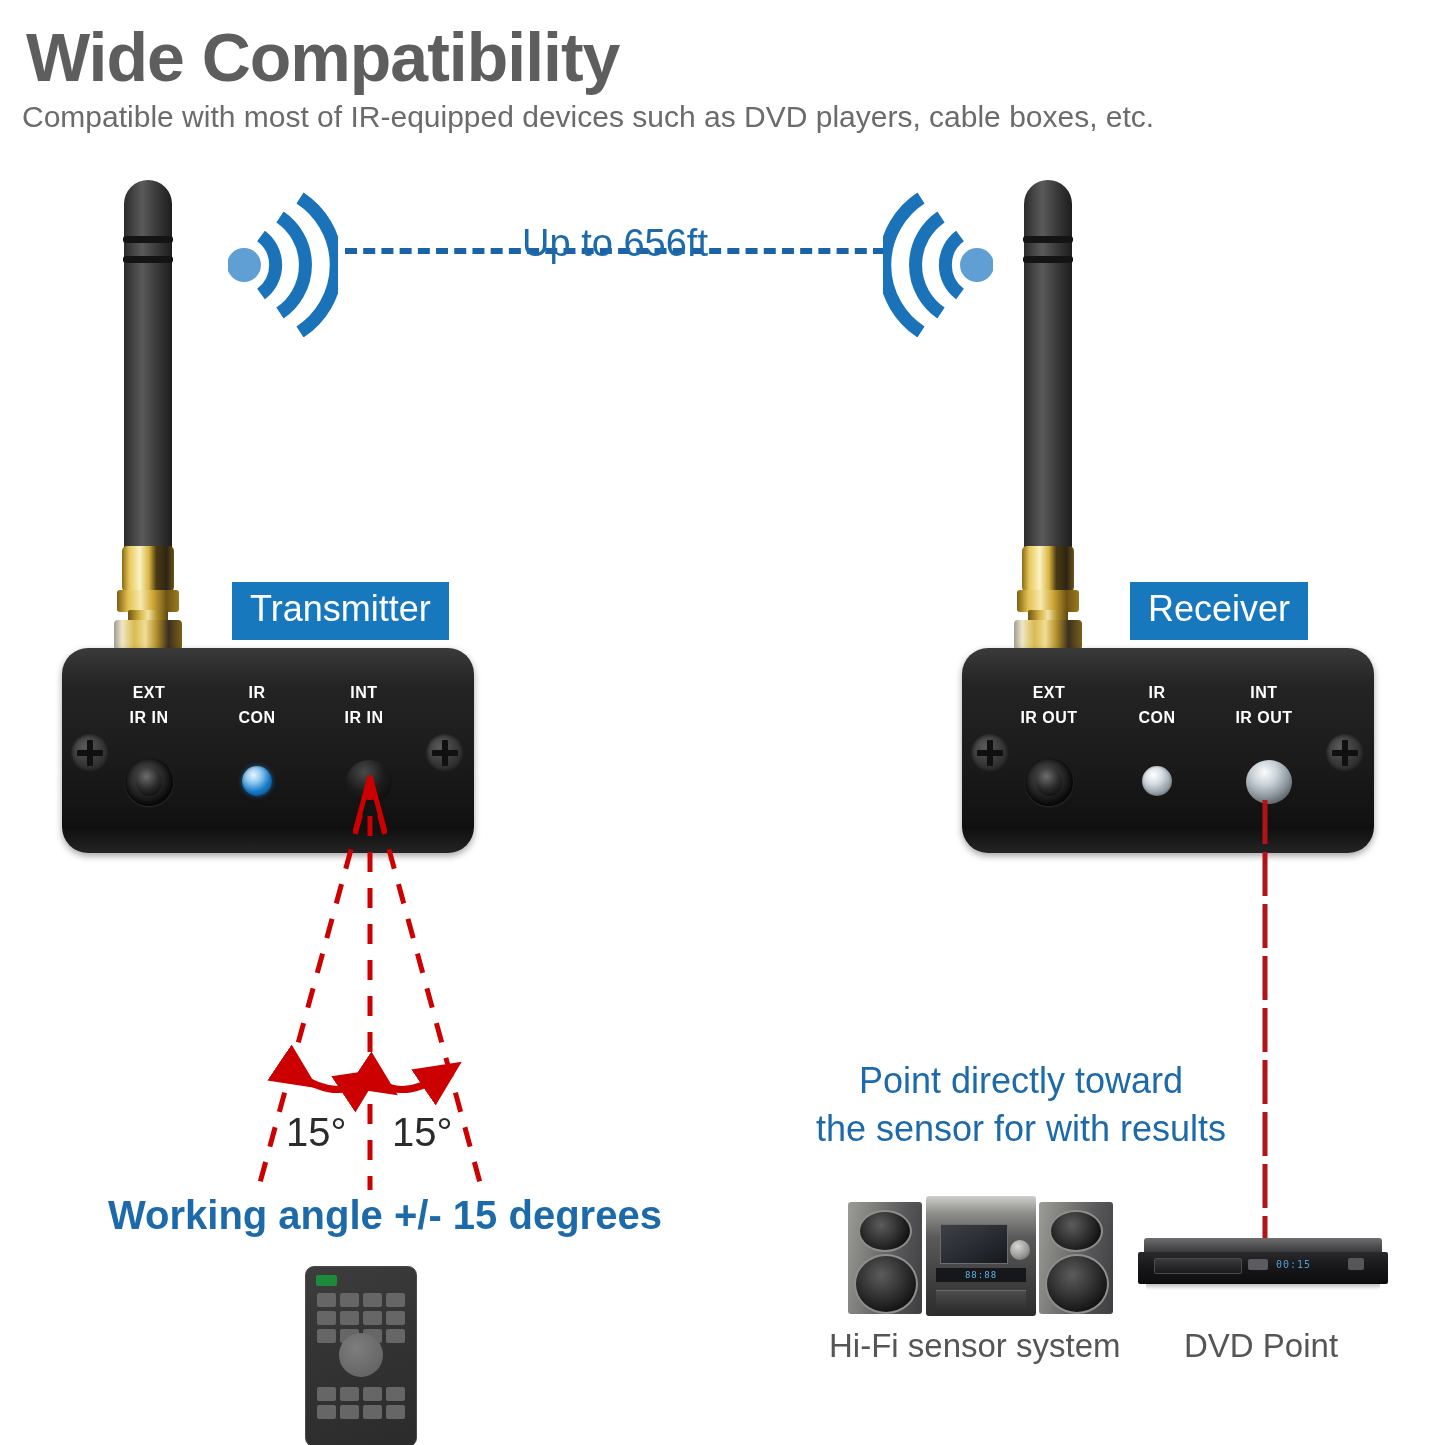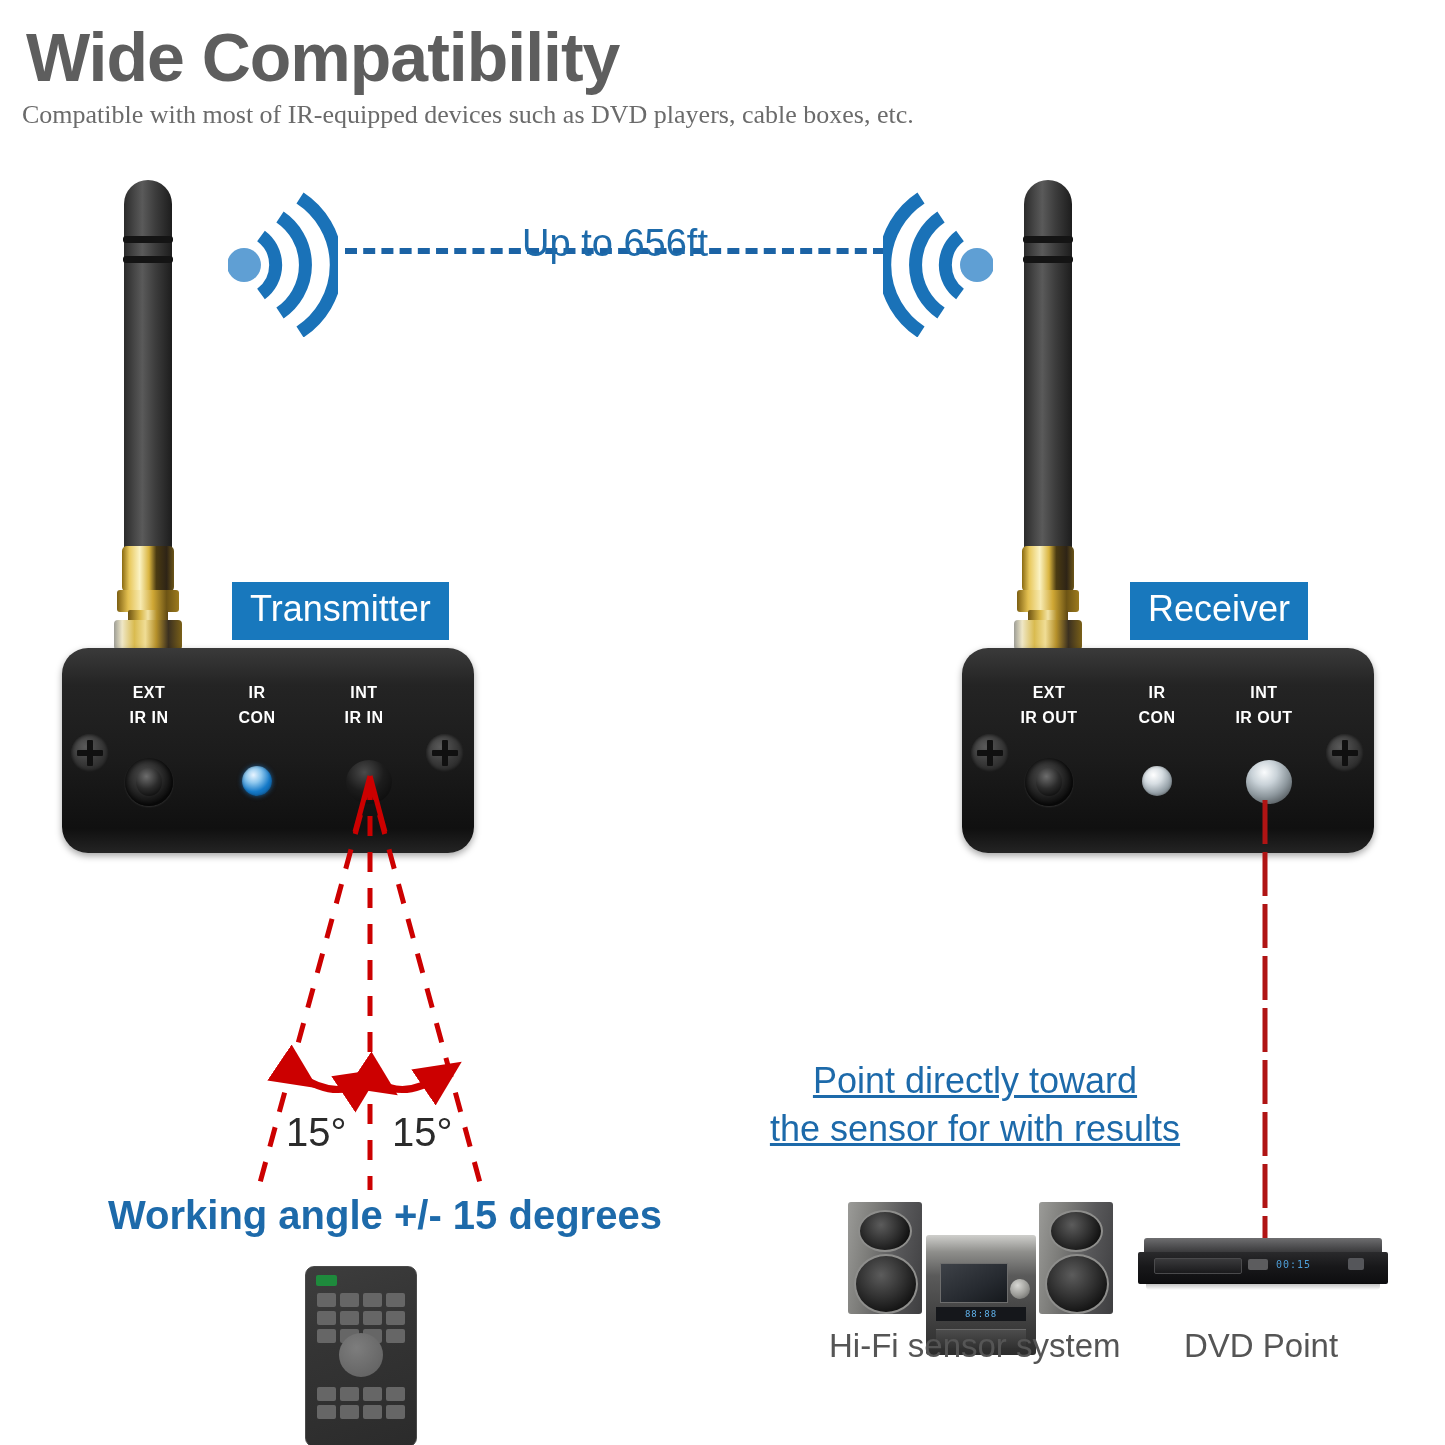--- a/index.html
+++ b/index.html
@@ -27,24 +27,23 @@
     font-weight: bold;
     color: #5e5e5e;
     letter-spacing: -1px;
     white-space: nowrap;
     margin-top: 16px;
   }
   #subtitle {
     position: absolute;
     left: 22px;
     top: 100px;
-    font-size: 26px;
+    font-size: 30px;
     color: #6b6b6b;
     white-space: nowrap;
-    font-family: Liberation Serif, serif;
   }
 
   
   .antenna {
     position: absolute;
     width: 76px;
     height: 470px;
   }
   .ant-rod {
     position: absolute;
@@ -229,28 +228,27 @@
     position: absolute;
     left: 108px;
     top: 1193px;
     font-size: 40px;
     font-weight: bold;
     color: #1d6aaa;
     white-space: nowrap;
   }
   #point-note {
     position: absolute;
-    left: 740px;
+    left: 786px;
     top: 1057px;
     width: 470px;
     text-align: center;
     font-size: 36px;
     line-height: 48px;
     color: #1d6aaa;
-    text-decoration: underline;
   }
   .device-caption {
     position: absolute;
     font-size: 33px;
     color: #555555;
     white-space: nowrap;
   }
 
   
   #remote {
@@ -300,21 +298,20 @@
     border: 2px solid #8e8e8c;
   }
   .spk .drv.small { left: 10px; top: 8px; width: 50px; height: 38px; }
   .spk .drv.big   { left: 6px; top: 52px; width: 60px; height: 56px; }
   #hifi .center {
     position: absolute;
     left: 78px; top: 0;
     width: 110px; height: 120px;
     border-radius: 3px;
     background: linear-gradient(180deg,#cfcfcc 0%,#8f8f8c 14%,#5a5a5a 34%,#404040 70%,#2c2c2c 100%);
-    margin-top: 39px;
   }
   #hifi .screen {
     position: absolute;
     left: 14px; top: 28px;
     width: 66px; height: 38px;
     background: linear-gradient(150deg,#3e4248 0%,#262a30 60%,#15181c 100%);
     border: 1px solid #6d6d6d;
   }
   #hifi .knob {
     position: absolute;

